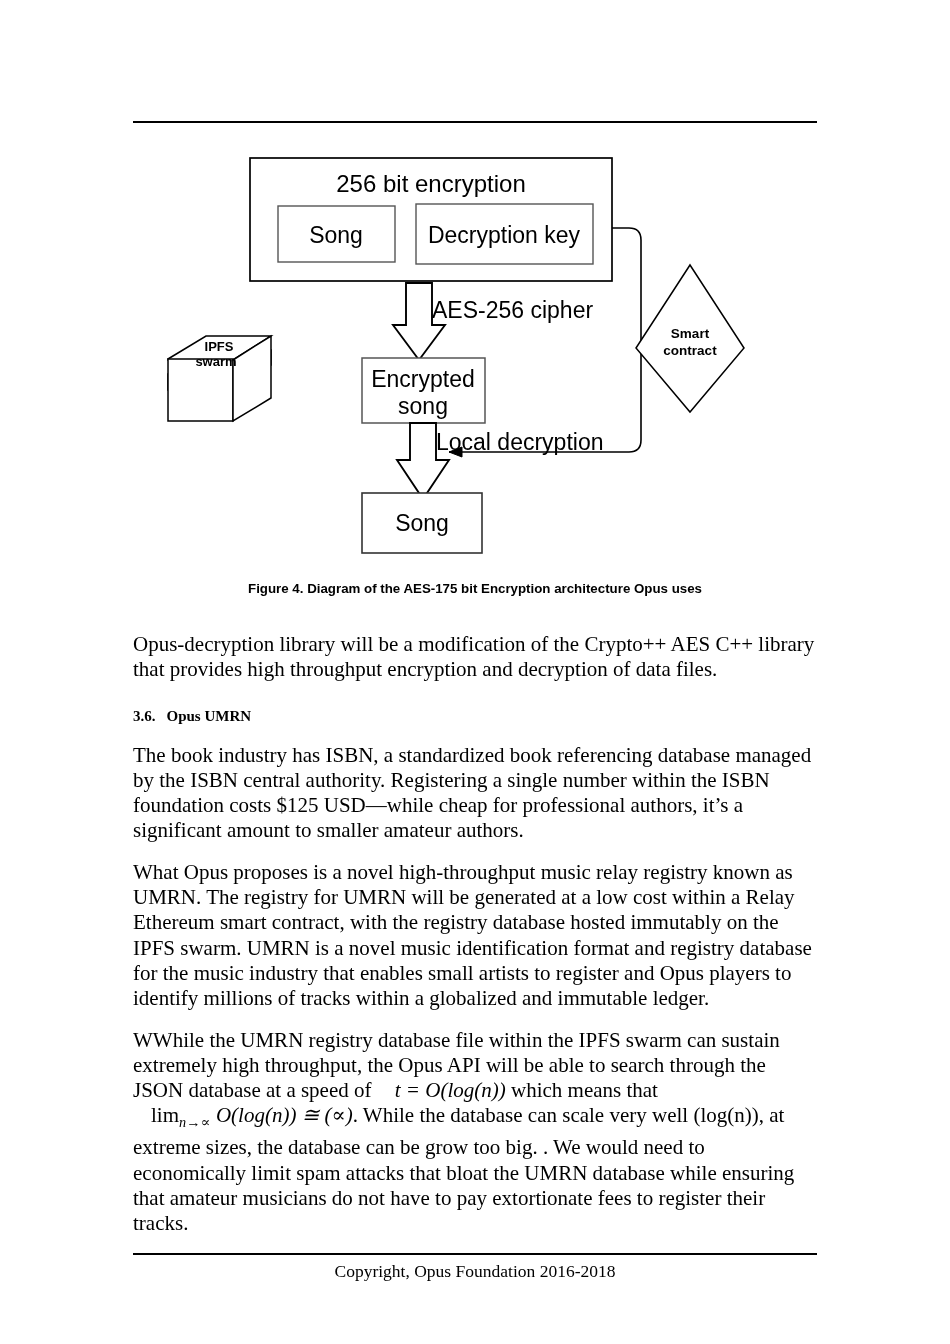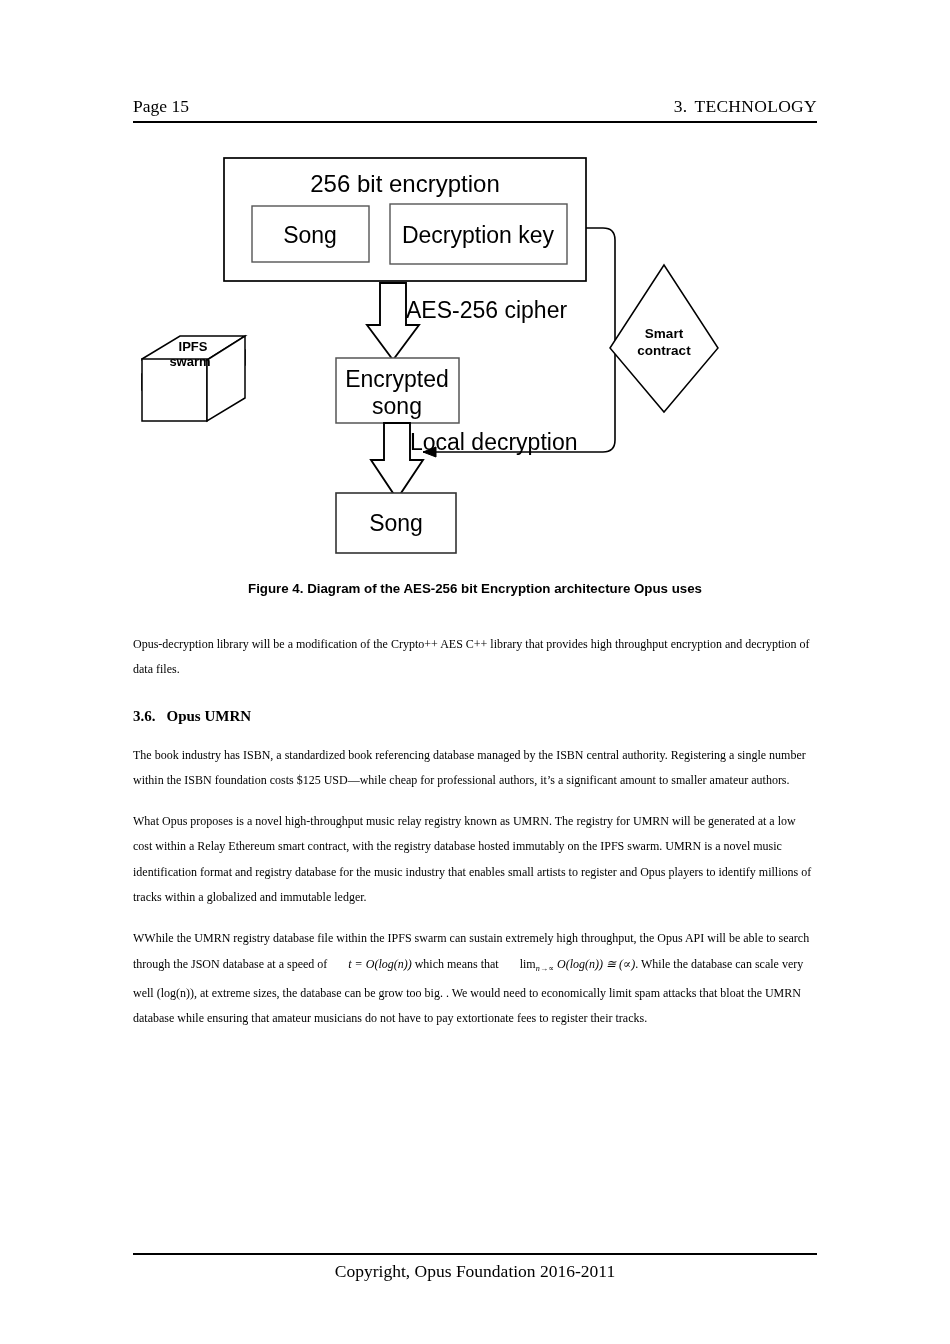--- a/index.html
+++ b/index.html
@@ -41,21 +41,21 @@
     width: 684px;
     height: 1.6px;
     background: #000;
   }
   .head-right { letter-spacing: 0.3px; }
   .head-right .secnum { margin-right: 7px; }
 
   
   .figure {
     position: absolute;
-    left: 123px;
+    left: 149px;
     top: 150px;
     width: 684px;
     height: 430px;
   }
   .fig-svg { display: block; }
 
   .fig-caption {
     position: absolute;
     left: 133px;
     top: 581px;
@@ -68,21 +68,21 @@
 
   
   .body-text {
     position: absolute;
     left: 133px;
     top: 632px;
     width: 684px;
   }
   p.para {
     margin: 0 0 16px 0;
-    font-size: 12px;
+    font-size: 21px;
     line-height: 25.3px;
     text-align: left;
   }
   h2.sec {
     margin: 20px 0 14px 0;
     font-size: 15px;
     font-weight: bold;
     line-height: 26px;
   }
   h2.sec .num { margin-right: 11px; }
@@ -125,26 +125,20 @@
     width: 684px;
     text-align: center;
     font-size: 17.5px;
   }
 </style>
 </head>
 <body>
 
 <div class="page">
 
-  <div class="header">
-    <span>Page 15</span>
-    <span class="head-right">
-      <span class="secnum">3.</span><span>TECHNOLOGY</span>
-    </span>
-  </div>
   <div class="header-rule"></div>
 
   <div class="figure">
     <svg class="fig-svg" width="684" height="430" viewBox="0 0 684 430" xmlns="http://www.w3.org/2000/svg">
 
       <path d="M 455 78 L 480 78 Q 492 78 492 90 L 492 290 Q 492 302 480 302 L 300 302" fill="none" stroke="#000" stroke-width="1.6"></path>
       <polygon points="300,302 313,297 313,307" fill="#000" stroke="#000" stroke-width="1"></polygon>
 
       <rect x="101" y="8" width="362" height="123" fill="#ffffff" stroke="#000" stroke-width="1.7"></rect>
       <text x="282" y="42" text-anchor="middle" font-family="Liberation Sans, DejaVu Sans, sans-serif" font-size="24">256 bit encryption</text>
@@ -176,35 +170,35 @@
       <text x="541" y="205" text-anchor="middle" font-family="Liberation Sans, DejaVu Sans, sans-serif" font-weight="bold" font-size="13.5">contract</text>
 
       <polygon points="261,273 287,273 287,310 300,310 274,349 248,310 261,310" fill="#ffffff" stroke="#000" stroke-width="1.9"></polygon>
       <text x="287" y="300" font-family="Liberation Sans, DejaVu Sans, sans-serif" font-size="23">Local decryption</text>
 
       <rect x="213" y="343" width="120" height="60" fill="#ffffff" stroke="#333" stroke-width="1.6"></rect>
       <text x="273" y="381" text-anchor="middle" font-family="Liberation Sans, DejaVu Sans, sans-serif" font-size="23">Song</text>
     </svg>
   </div>
 
-  <div class="fig-caption">Figure 4. Diagram of the AES-256 bit Encryption architecture Opus uses</div>
+  <div class="fig-caption">Figure 4. Diagram of the AES-175 bit Encryption architecture Opus uses</div>
 
   <div class="body-text">
 
     <p class="para">Opus-decryption library will be a modification of the Crypto++ AES C++ library that provides high throughput encryption and decryption of data files.</p>
 
     <h2 class="sec">
       <span class="num">3.6.</span><span>Opus UMRN</span>
     </h2>
 
     <p class="para">The book industry has ISBN, a standardized book referencing database managed by the ISBN central authority. Registering a single number within the ISBN foundation costs $125 USD—while cheap for professional authors, it’s a significant amount to smaller amateur authors.</p>
 
     <p class="para">What Opus proposes is a novel high-throughput music relay registry known as UMRN. The registry for UMRN will be generated at a low cost within a Relay Ethereum smart contract, with the registry database hosted immutably on the IPFS swarm. UMRN is a novel music identification format and registry database for the music industry that enables small artists to register and Opus players to identify millions of tracks within a globalized and immutable ledger.</p>
 
 
     <p class="para"><span>WWhile the UMRN registry database file within the IPFS swarm can sustain extremely high throughput, the Opus API will be able to search through the JSON database at a speed of </span><span class="math">t = O(log(n))</span><span> which means that </span><span class="math"><span class="up">lim</span><sub>n→∝</sub><span> O(log(n)) ≅ (∝)</span></span><span>. While the database can scale very well (log(n)), at extreme sizes, the database can be grow too big. . We would need to economically limit spam attacks that bloat the UMRN database while ensuring that amateur musicians do not have to pay extortionate fees to register their tracks.</span></p>
 
   </div>
 
   <div class="footer-rule"></div>
-  <div class="footer">Copyright, Opus Foundation 2016-2011</div>
+  <div class="footer">Copyright, Opus Foundation 2016-2018</div>
 
 </div>
 
 </body></html>

